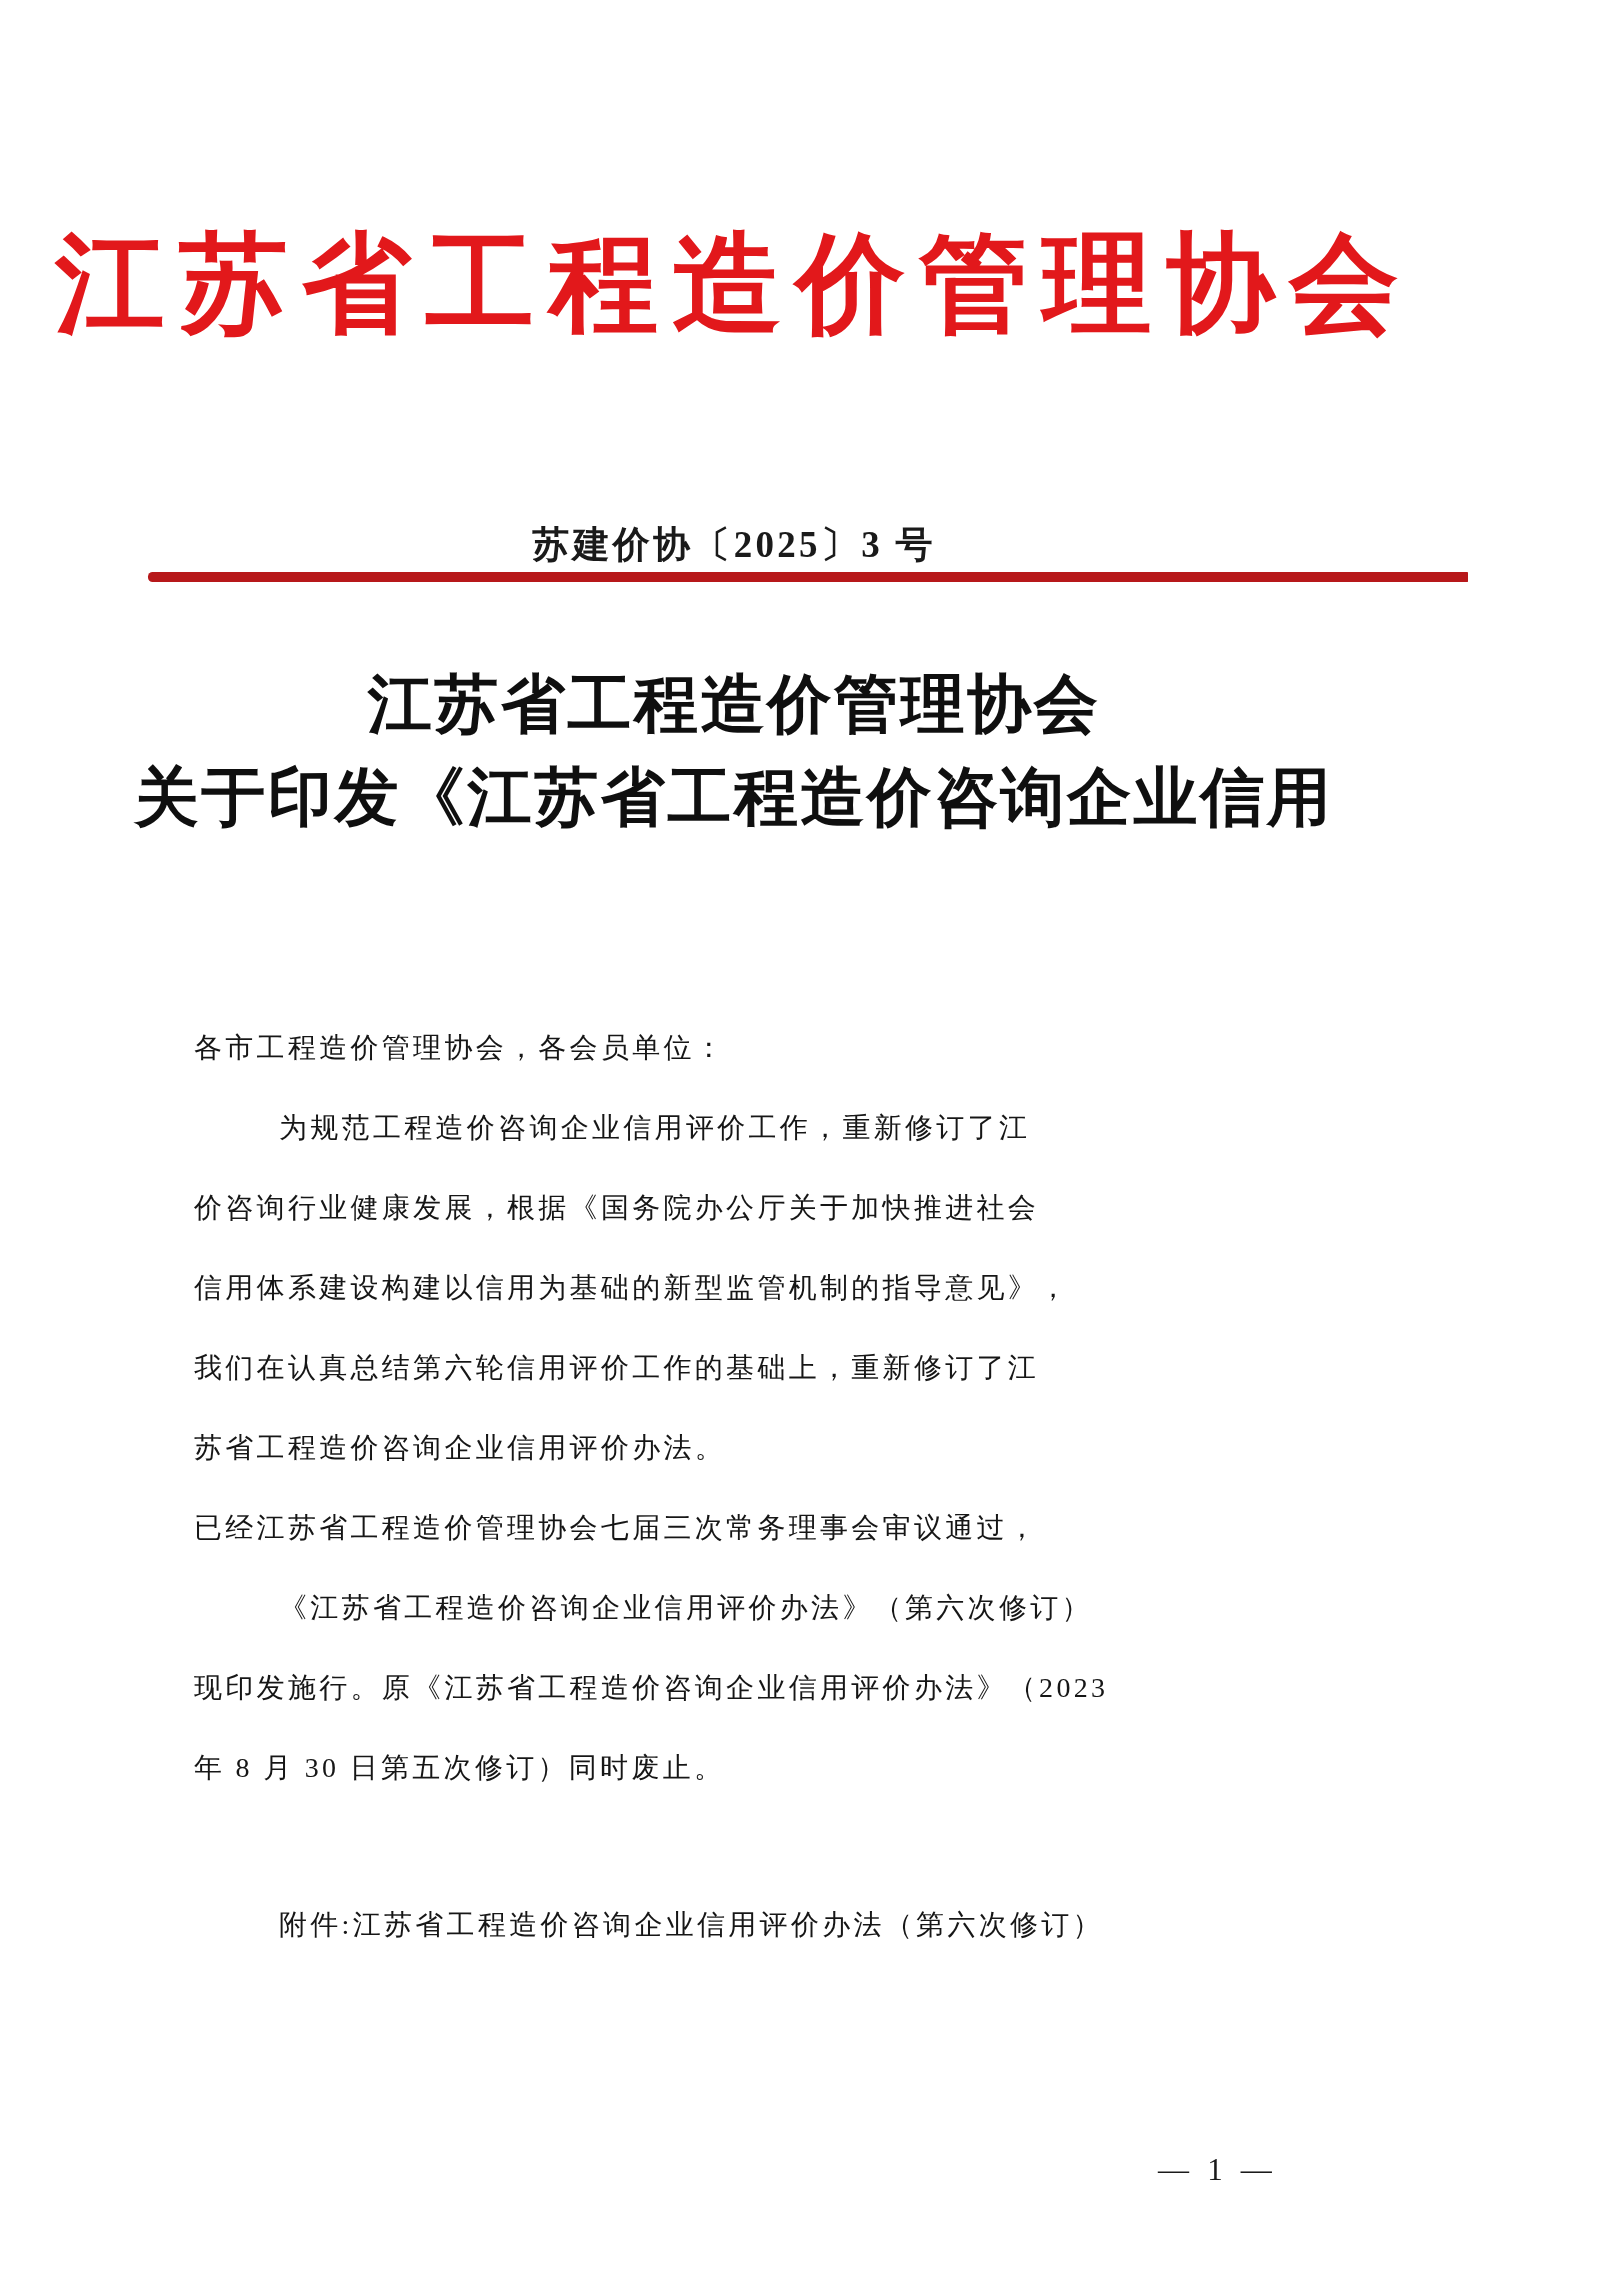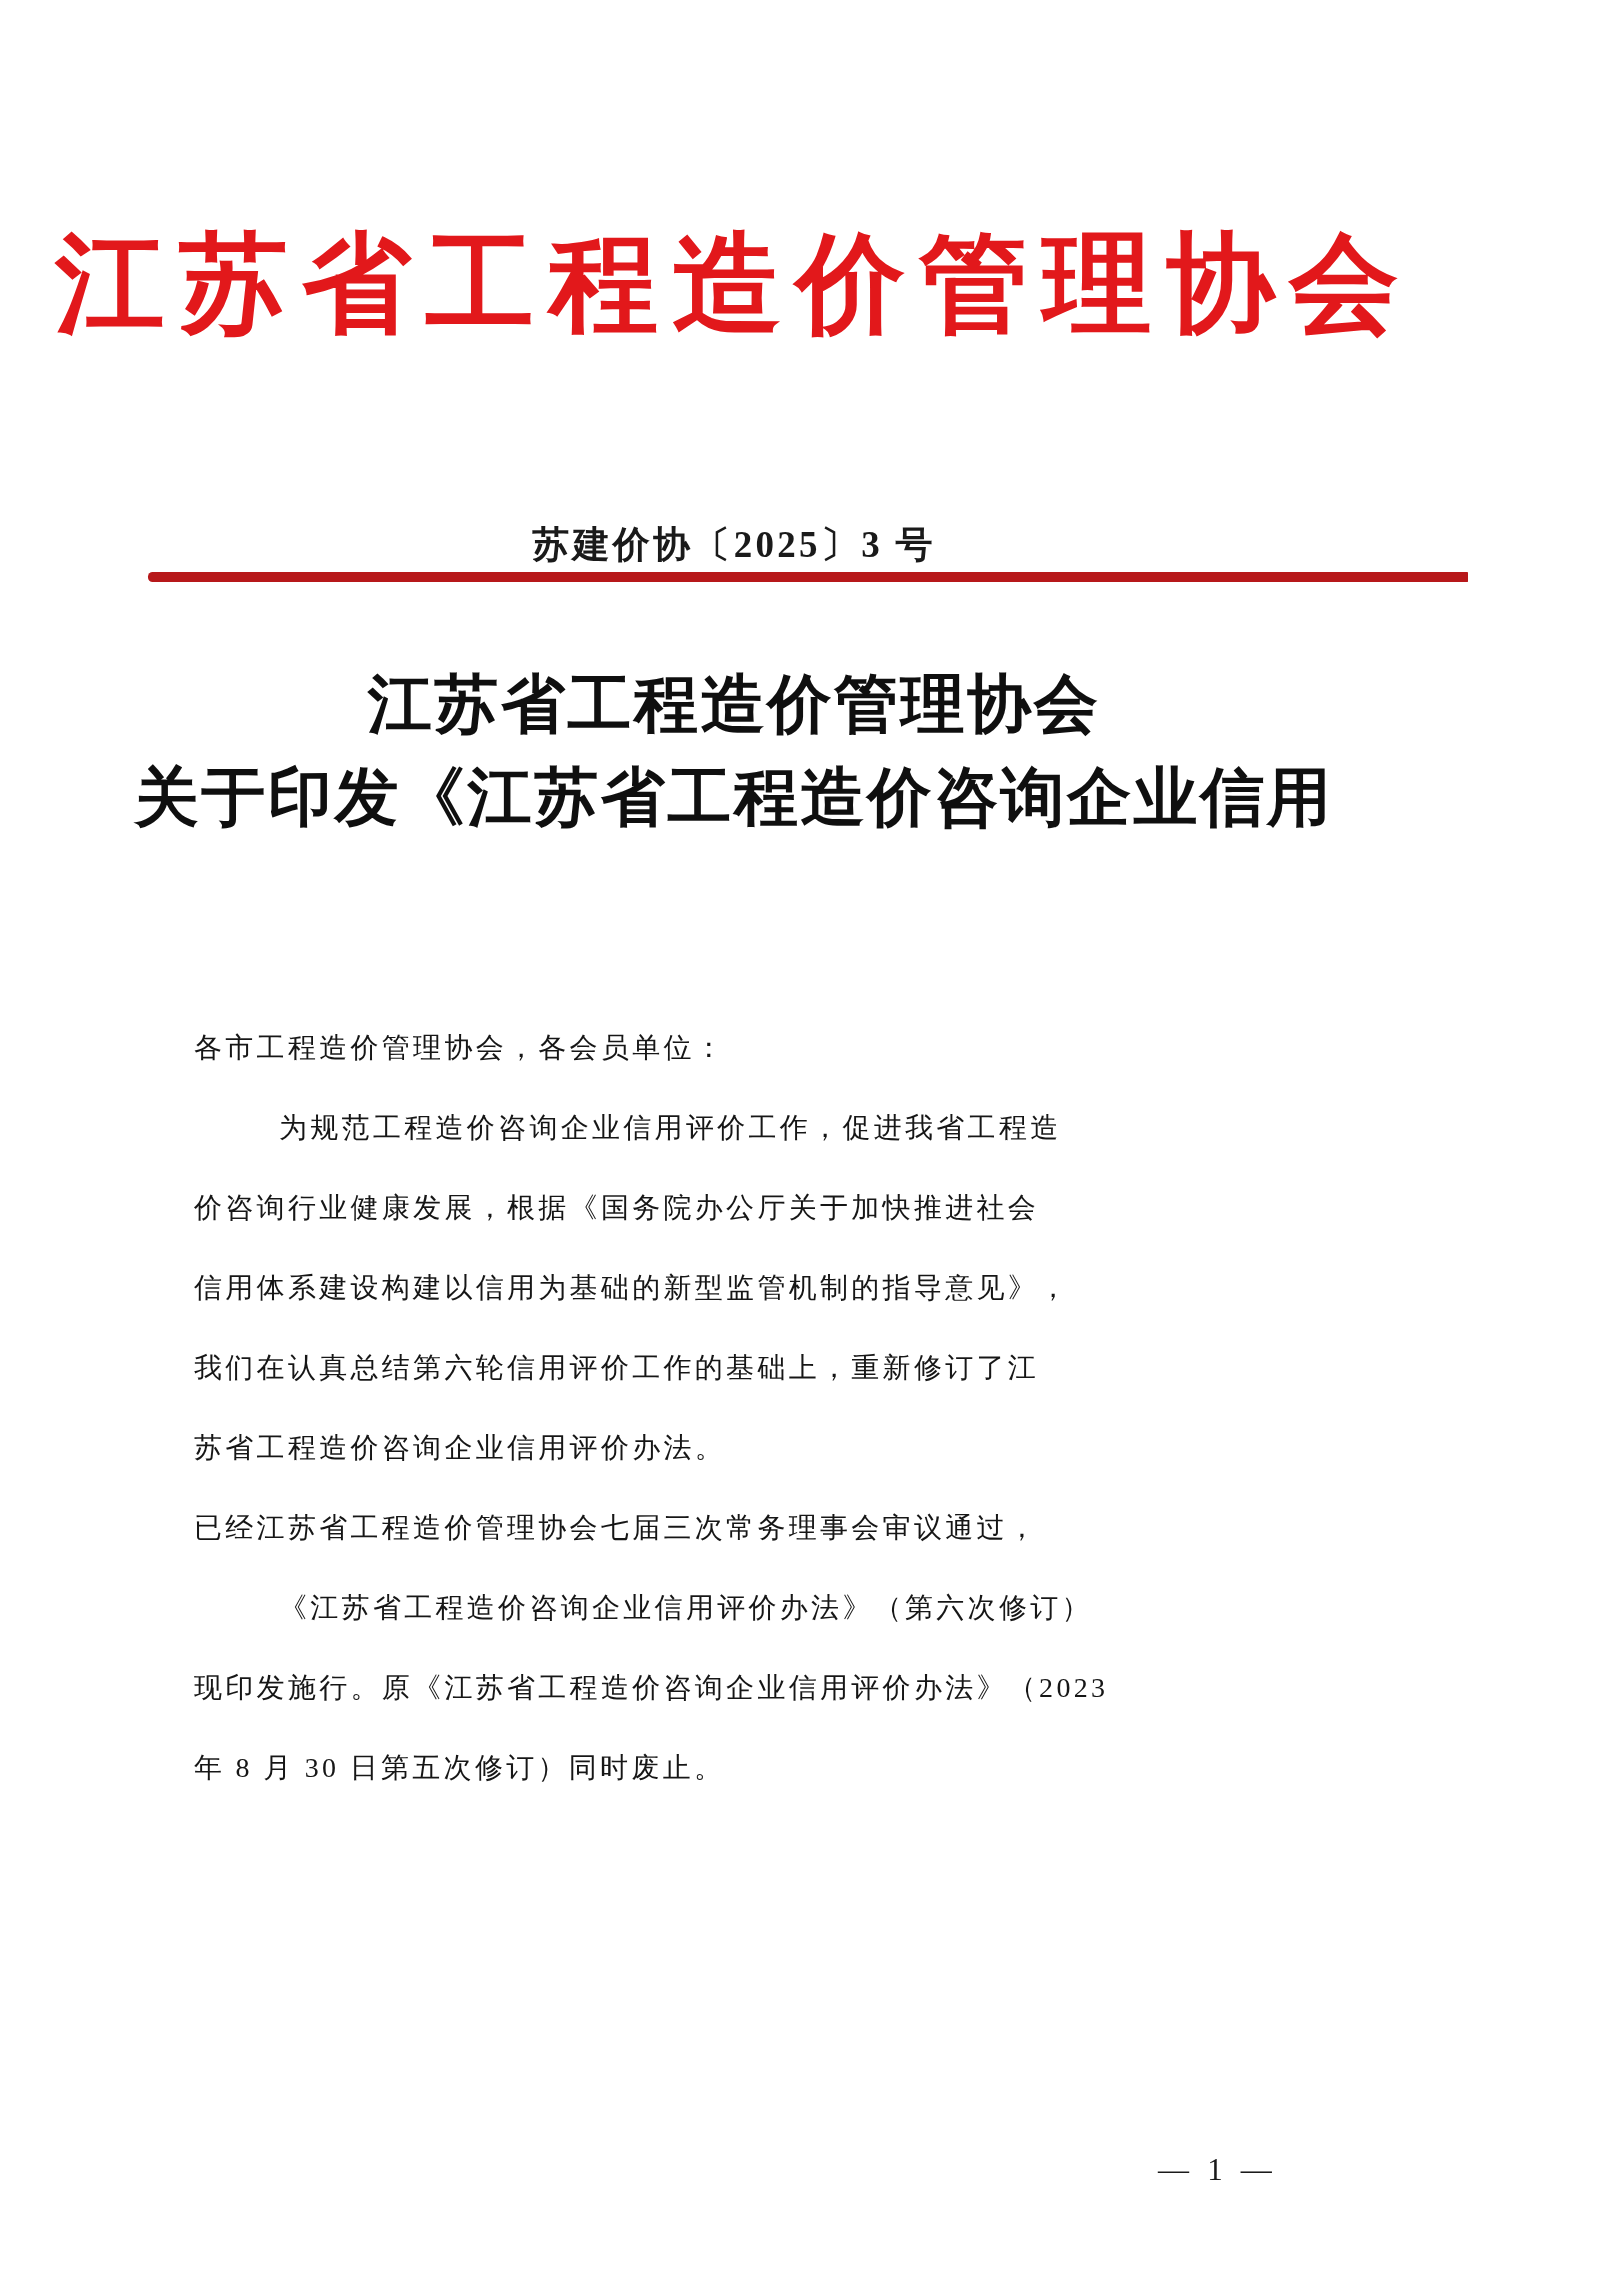--- a/index.html
+++ b/index.html
@@ -98,27 +98,28 @@
 
   <div class="red-rule"></div>
 
   <div class="doc-title">
     <div class="title-line">江苏省工程造价管理协会</div>
     <div class="title-line">关于印发《江苏省工程造价咨询企业信用</div>
   </div>
 
   <div class="body-block">
     <div class="body-line">各市工程造价管理协会，各会员单位：</div>
-    <div class="body-line indent">为规范工程造价咨询企业信用评价工作，促进我省工程造</div>
+    <div class="body-line indent">为规范工程造价咨询企业信用评价工作，重新修订了江</div>
     <div class="body-line">价咨询行业健康发展，根据《国务院办公厅关于加快推进社会</div>
     <div class="body-line">信用体系建设构建以信用为基础的新型监管机制的指导意见》，</div>
     <div class="body-line">我们在认真总结第六轮信用评价工作的基础上，重新修订了江</div>
     <div class="body-line">苏省工程造价咨询企业信用评价办法。</div>
     <div class="body-line">已经江苏省工程造价管理协会七届三次常务理事会审议通过，</div>
     <div class="body-line indent">《江苏省工程造价咨询企业信用评价办法》（第六次修订）</div>
     <div class="body-line">现印发施行。原《江苏省工程造价咨询企业信用评价办法》（2023</div>
     <div class="body-line">年 8 月 30 日第五次修订）同时废止。</div>
+    <div class="body-line indent attachment">附件:江苏省工程造价咨询企业信用评价办法（第六次修订）</div>
   </div>
 
   <div class="page-number">— 1 —</div>
 
 </div>
 
 
 </body></html>

